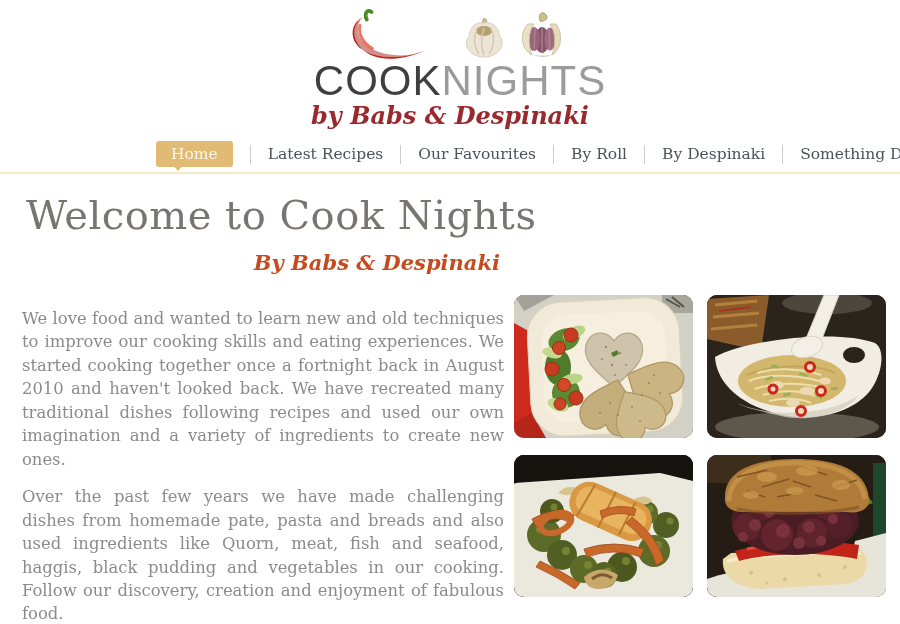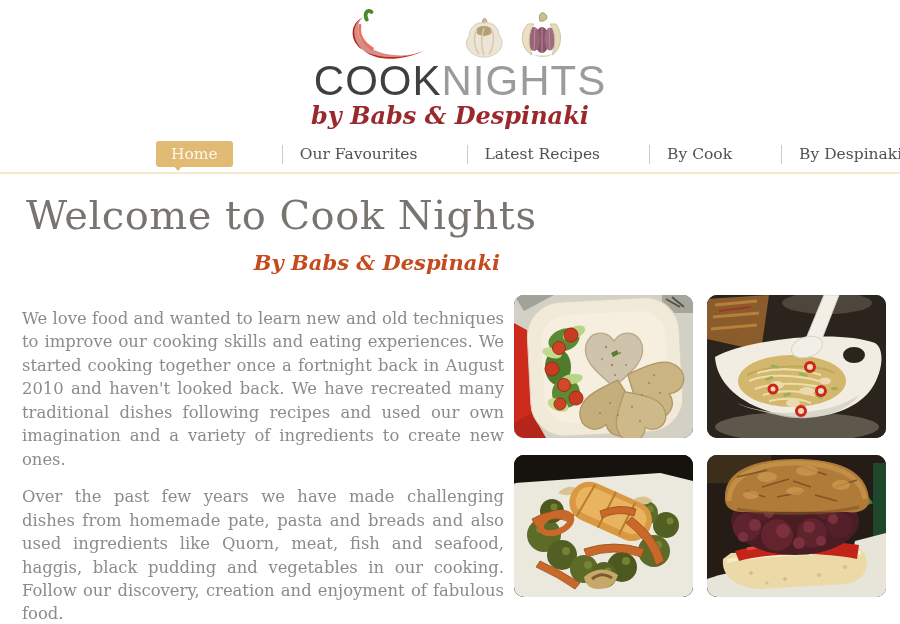--- a/index.html
+++ b/index.html
@@ -22,21 +22,21 @@
   }
   .wm-dark  { color:#3f3f3f; }
   .wm-light { color:#9b9b9b; }
   .tagline {
     font-family:"DejaVu Serif", serif; font-style:italic; font-weight:bold;
     font-size:24px; line-height:28px; color:#99292c; margin-top:-1px;
   }
 
   
   nav { margin-top:11px; border-bottom:2px solid #f6e9c9; padding:0 0 5px 156px; }
-  nav ul { list-style:none; margin:0; padding:0; display:flex; align-items:center;gap:32px; }
+  nav ul { list-style:none; margin:0; padding:0; display:flex; align-items:center; }
   nav li { display:flex; align-items:center; font-size:15.5px; color:#4e5156; cursor:pointer; white-space:nowrap; }
   nav li + li::before { content:''; width:1px; height:19px; background:#cccccc; margin:0 17px; }
   .nav-active {
     background:#e1ba74; color:#fdf7ea; padding:4px 15px; border-radius:3px;
     position:relative;
   }
   .nav-active::after {
     content:''; position:absolute; left:16px; bottom:-10px;
     border:6px solid transparent; border-top:7px solid #e1ba74; z-index:2;
   }
@@ -105,23 +105,23 @@
     </div>
     <div class="wordmark">
       <span class="wm-dark">COOK</span><span class="wm-light">NIGHTS</span>
     </div>
     <div class="tagline">by Babs &amp; Despinaki</div>
   </header>
 
   <nav>
     <ul>
       <li class="nav-active">Home</li>
+      <li>Latest Recipes</li>
       <li>Our Favourites</li>
-      <li>Latest Recipes</li>
-      <li>By Cook</li>
+      <li>By Roll</li>
       <li>By Despinaki</li>
       <li>Something Different</li>
     </ul>
   </nav>
 
   <main class="content">
     <h1>Welcome to Cook Nights</h1>
     <div class="subtitle">By Babs &amp; Despinaki</div>
 
     <div class="columns">

